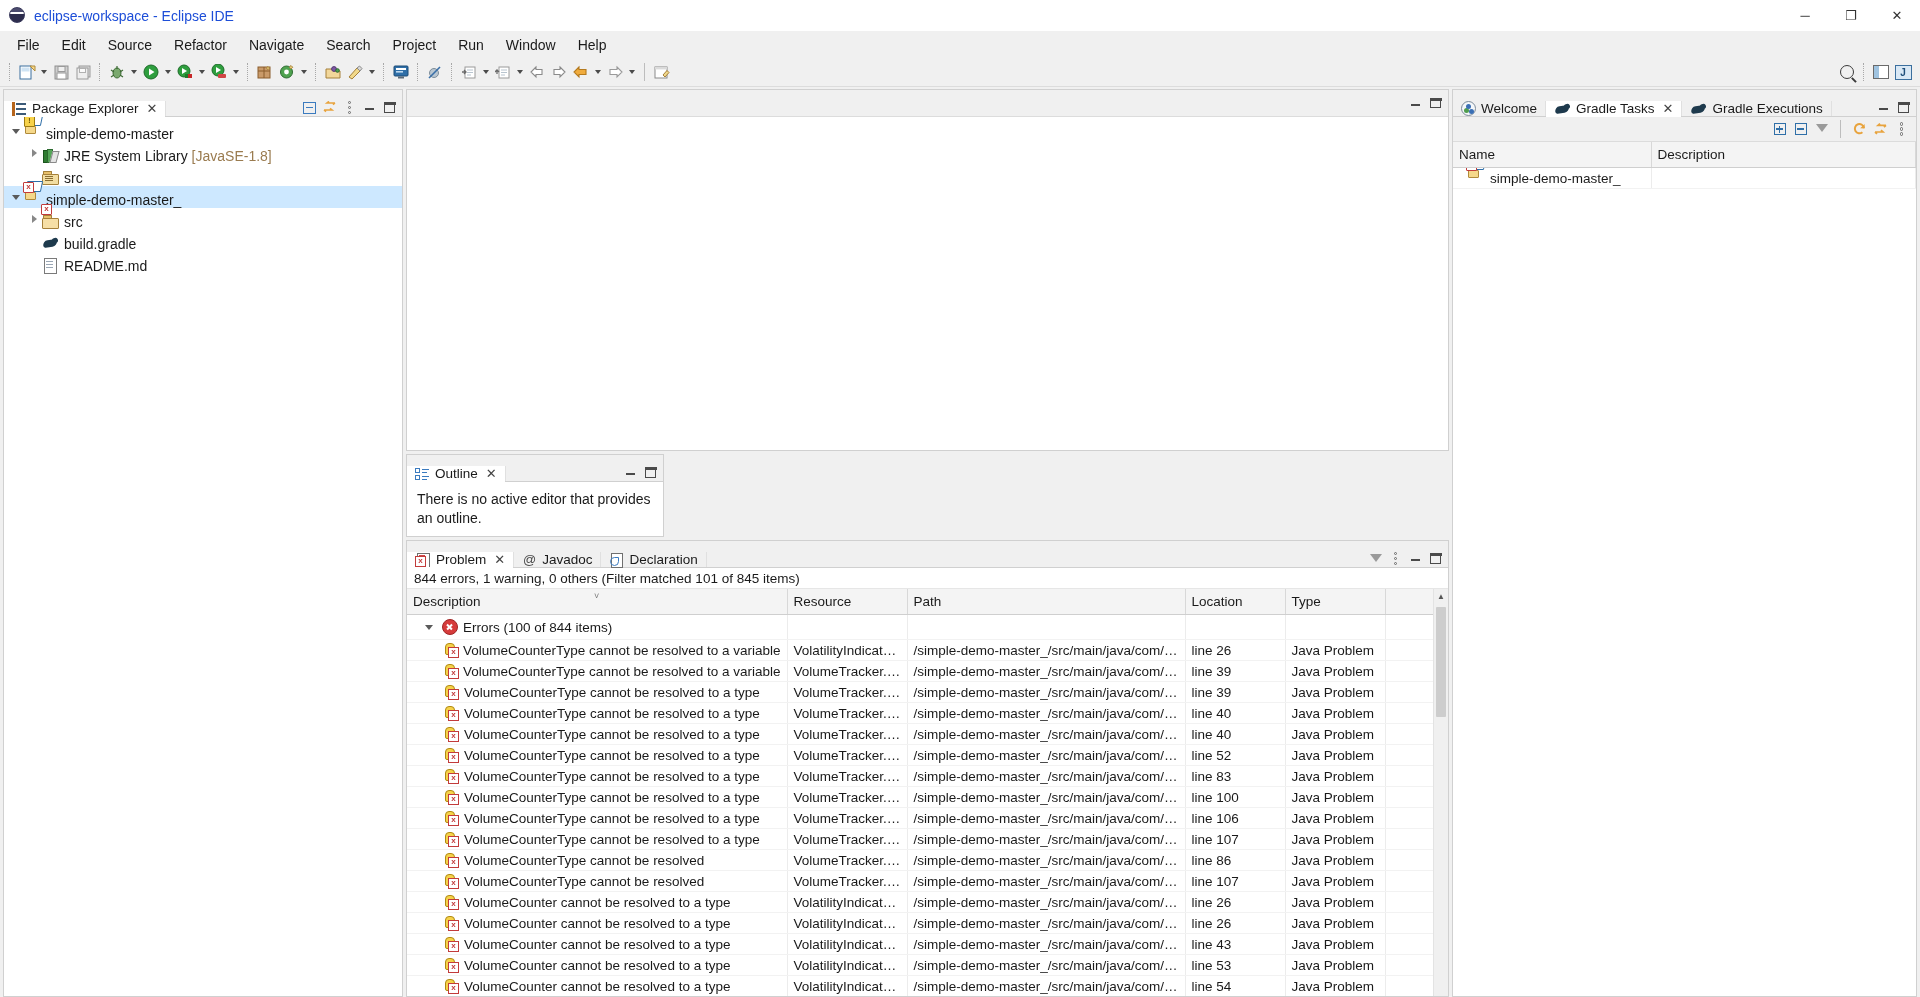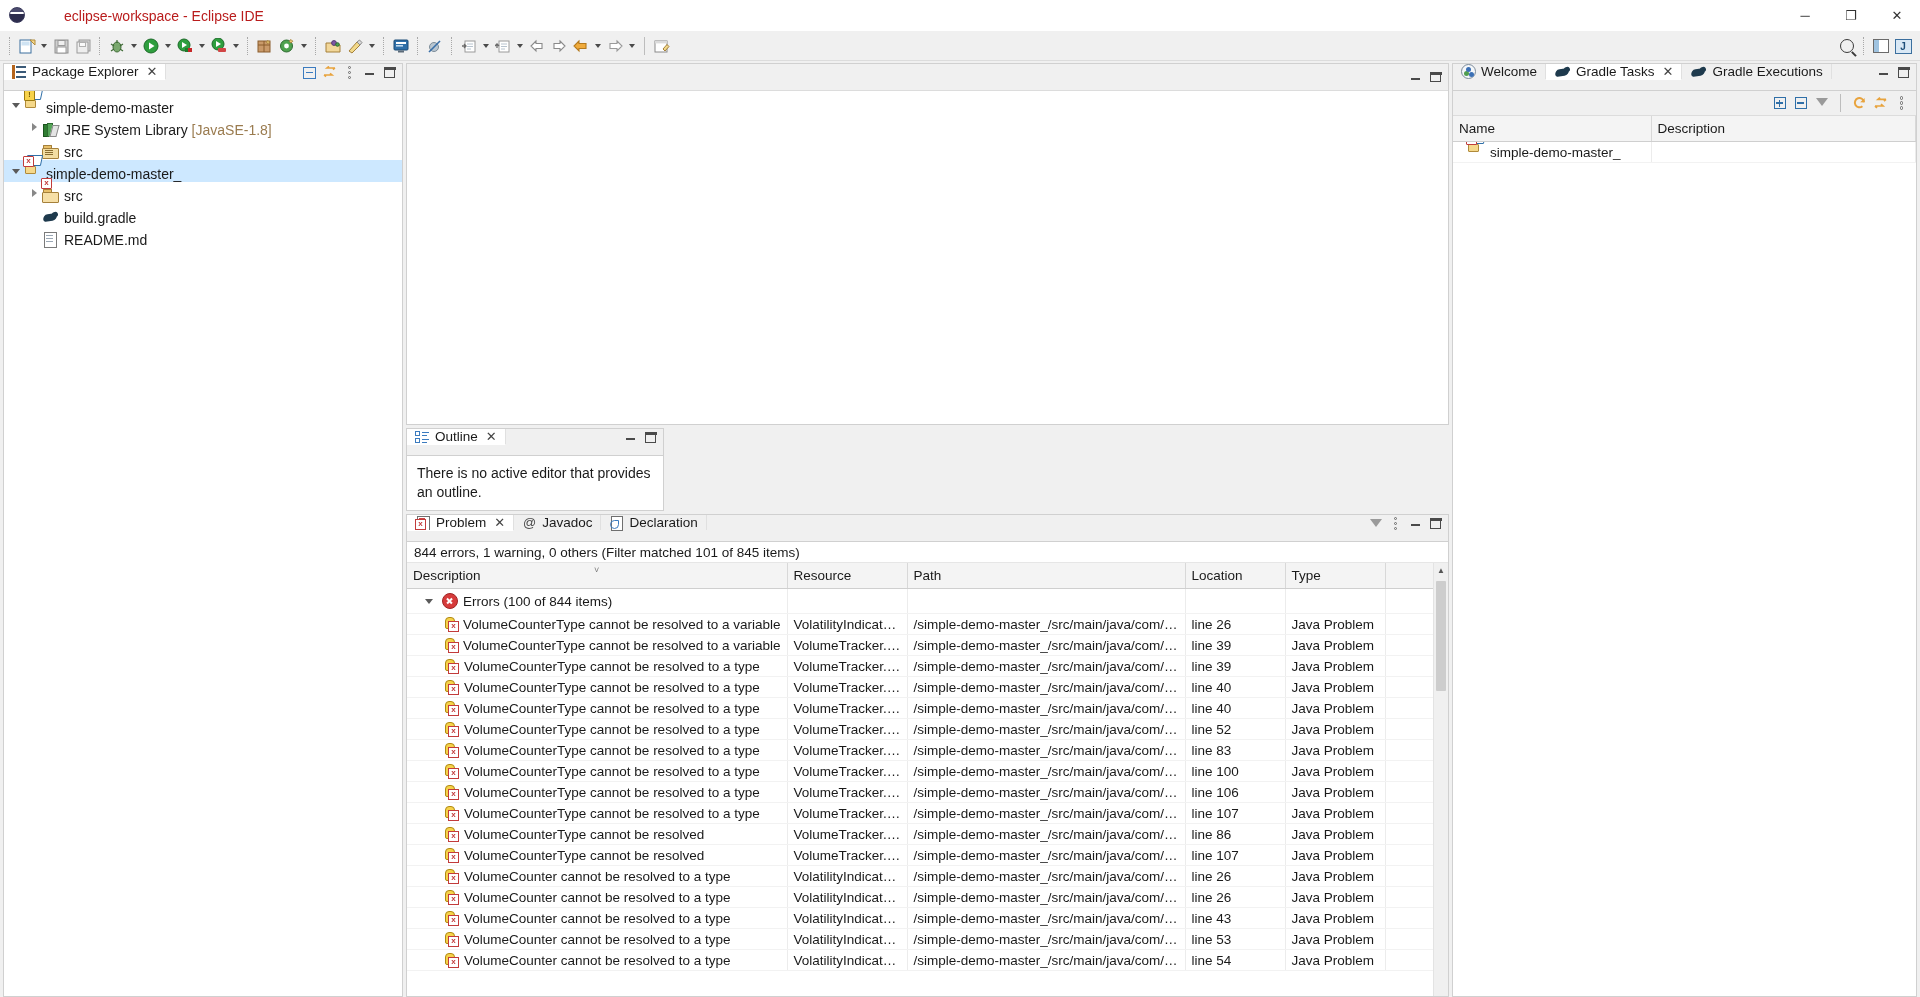--- a/index.html
+++ b/index.html
@@ -18,21 +18,21 @@
   .titlebar {
     height: 31px; min-height:31px; background:#ffffff; display:flex; align-items:center;
     border-bottom: 1px solid #f0f0f0;
   }
   .titlebar .tb-icon { width:18px; height:18px; margin-left:9px; margin-right:7px; position:relative; }
   .ecl-logo {
     width:16px;height:16px;border-radius:50%;
     background: linear-gradient(180deg,#4b4b6e 0%,#4b4b6e 32%,#ffffff 32%,#ffffff 44%,#2d2d4d 44%,#2d2d4d 100%);
     border:1px solid #3a3a5c; box-sizing:border-box;
   }
-  .title-text { font-size:14px; color:#b91c1c;margin-left:30px; }
+  .title-text { font-size:14px; color:#1d4ed8; }
   .win-ctrls { margin-left:auto; display:flex; height:31px; }
   .win-btn { width:46px; height:31px; display:flex; align-items:center; justify-content:center; font-size:13px; color:#333; }
 
   
   .menubar { height:26px; min-height:26px; background:#f0f0f0; display:flex; align-items:center; padding-left:6px; }
   .menu-item { padding:3px 11px; font-size:14px; color:#1a1a1a; border-radius:2px; }
 
   
   .toolbar {
     height:28px; min-height:28px; background:#f0f0f0; display:flex; align-items:center;
@@ -48,21 +48,21 @@
 
   
   .workbench { flex:1; display:flex; min-height:0; padding:2px 3px 0 3px; gap:3px; }
   .col { display:flex; flex-direction:column; min-height:0; }
 
   .view {
     display:flex; flex-direction:column; min-height:0; background:#fff;
     border:1px solid #d0d0d0; box-sizing:border-box;
   }
   .view-tabs {
-    height:26px; min-height:26px; display:flex; align-items:flex-start; background:#f0f0f0;
+    height:26px; min-height:26px; display:flex; align-items:flex-end; background:#f0f0f0;
     border-bottom:1px solid #d0d0d0; position:relative;
   }
   .vtab {
     display:flex; align-items:center; gap:5px; padding:0 8px; font-size:13.5px; color:#1a1a1a;
     border-right:1px solid #e0e0e0; position:relative; background:transparent;
   }
   .vtab.active { background:#ffffff; }
   .vtab.active::after {
     content:""; position:absolute; left:0; right:0; bottom:-1px; height:1px; background:#fff;
   }
@@ -223,20 +223,32 @@
         <div class="ecl-logo"></div>
       </div>
     <span class="title-text">eclipse-workspace - Eclipse IDE</span>
     <div class="win-ctrls">
       <div class="win-btn">─</div>
       <div class="win-btn">❐</div>
       <div class="win-btn close">✕</div>
     </div>
   </div>
 
+  <div class="menubar">
+    <div class="menu-item">File</div>
+    <div class="menu-item">Edit</div>
+    <div class="menu-item">Source</div>
+    <div class="menu-item">Refactor</div>
+    <div class="menu-item">Navigate</div>
+    <div class="menu-item">Search</div>
+    <div class="menu-item">Project</div>
+    <div class="menu-item">Run</div>
+    <div class="menu-item">Window</div>
+    <div class="menu-item">Help</div>
+  </div>
 
   <div class="toolbar">
     <div class="tb-sep"></div>
     <div class="tb-group">
       <div class="tb-btn">
         <svg width="17" height="15" viewBox="0 0 17 15">
             <rect x="1" y="1" width="11" height="13" fill="#fff" stroke="#3b6f9e"></rect>
             <rect x="2.5" y="2.5" width="8" height="4" fill="#cfe3f3"></rect>
             <path d="M11 1 l5 0 l0 5 z" fill="#f5d88a" stroke="#b08a3a"></path>
           </svg>

